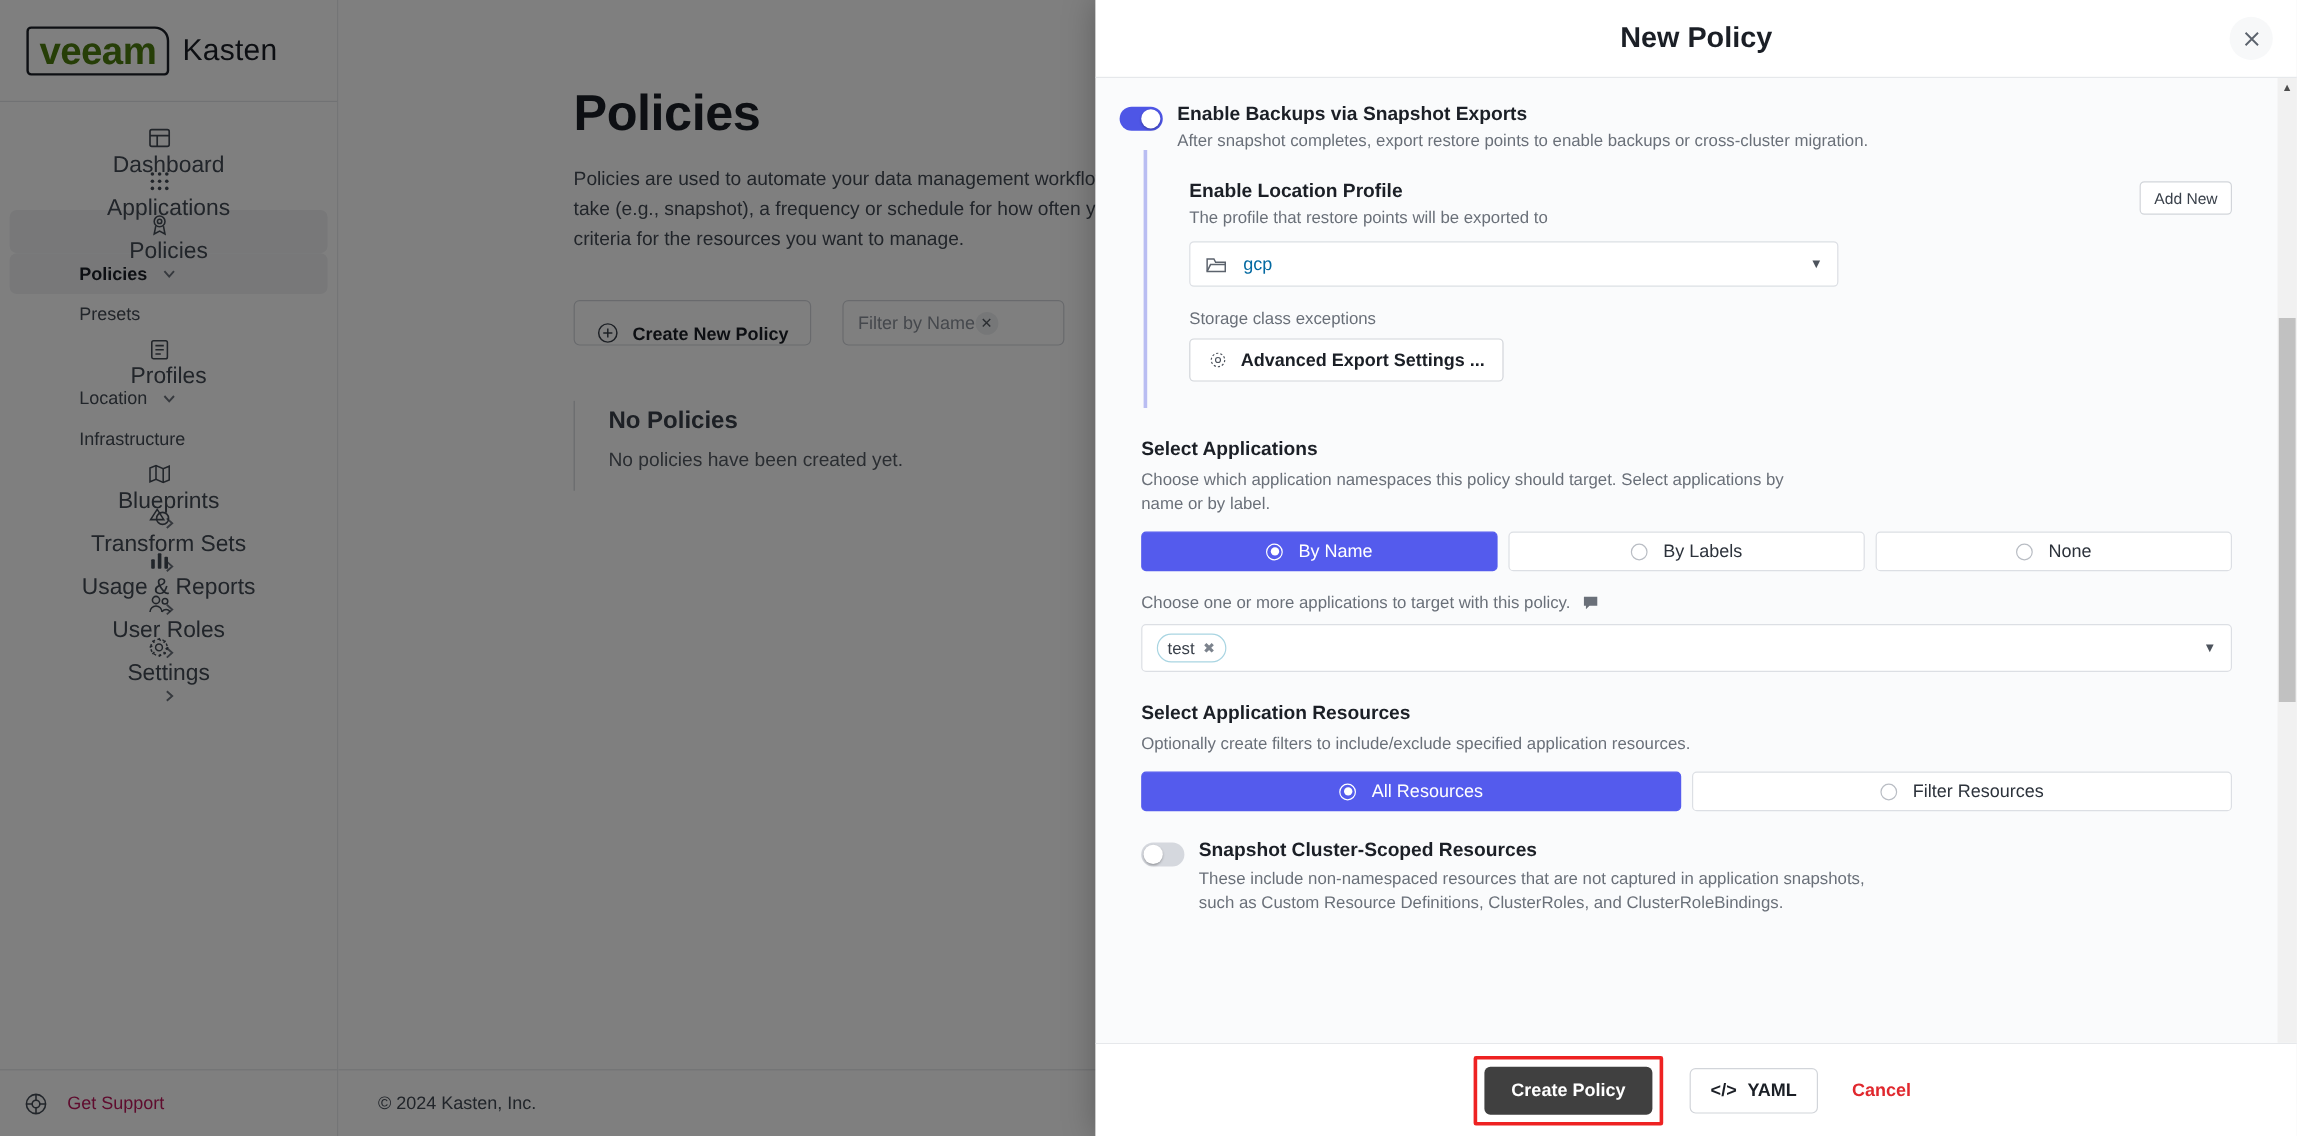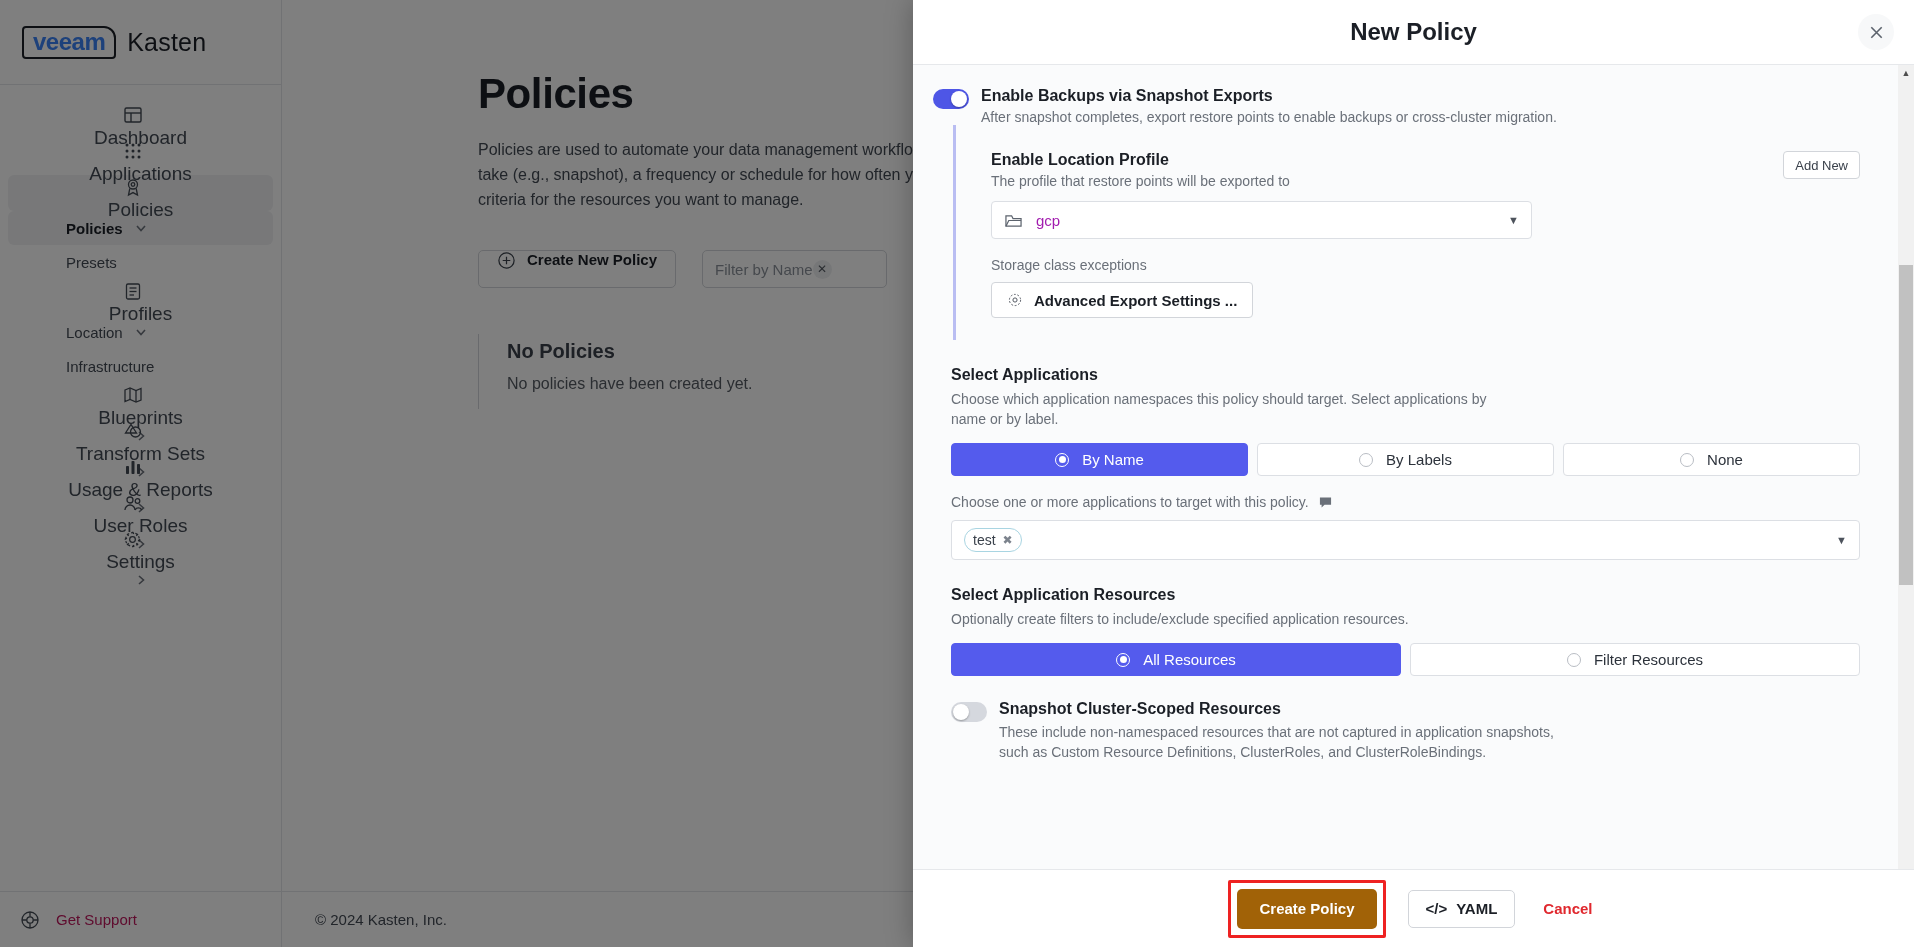--- a/index.html
+++ b/index.html
@@ -33,24 +33,24 @@
   .brand {
     height: 85px;
     display: flex; align-items: center;
     padding-left: 22px;
     border-bottom: 1px solid #e3e5e8;
   }
   .brand-veeam {
     border: 2px solid #1b1f26;
     border-radius: 4px 12px 4px 4px;
     padding: 2px 9px 3px 9px;
-    font-size: 24px;
+    font-size: 32px;
     font-weight: 700;
     letter-spacing: -0.5px;
-    color: #3b82f6;
+    color: #4d7c0f;
     line-height: 1;
   }
   .brand-kasten {
     font-size: 25px; font-weight: 400; color: #1b1f26;
     margin-left: 11px; letter-spacing: 0.2px;
   }
   .nav { padding-top: 18px; flex: 1; }
   .nav-item {
     height: 36px;
     display: flex; align-items: center;
@@ -98,21 +98,21 @@
   .main-body { flex: 1; padding: 70px 0 0 196px; }
   .page-title { font-size: 42px; font-weight: 700; color: #1b1f26; letter-spacing: -0.4px; }
   .page-desc {
     margin-top: 19px; font-size: 16px; line-height: 25px;
     color: #434a54; max-width: 860px;
   }
   .toolbar { margin-top: 38px; display: flex; align-items: center; gap: 26px; }
   .btn-outline {
     height: 38px; padding: 0 18px;
     border: 1px solid #d2d5da; border-radius: 5px;
-    background: #fff; display: flex; align-items: flex-start; gap: 11px;
+    background: #fff; display: flex; align-items: flex-end; gap: 11px;
     font-size: 15px; font-weight: 700; color: #1b1f26; cursor: pointer;
   }
   .filter-input {
     height: 38px; width: 185px;
     border: 1px solid #d2d5da; border-radius: 5px;
     background: #fff; display: flex; align-items: center;
     padding: 0 12px; 
     font-size: 15px; color: #8b919a;
   }
   .filter-x {
@@ -192,21 +192,21 @@
     border-radius: 4px; background: #fff; font-size: 13px;
     color: #3a414b; cursor: pointer; white-space: nowrap;
     display: flex; align-items: center;
   }
   .select-box {
     margin-top: 12px; height: 38px; width: 541px;
     border: 1px solid #dcdfe4; border-radius: 4px; background: #fff;
     display: flex; align-items: center; padding: 0 12px;
     justify-content: space-between; cursor: pointer;
   }
-  .select-left { display: flex; align-items: center; gap: 13px; font-size: 15px; color: #a21caf; }
+  .select-left { display: flex; align-items: center; gap: 13px; font-size: 15px; color: #0369a1; }
   .caret { color: #4d535c; font-size: 11px; }
   .small-label { margin-top: 18px; font-size: 14px; color: #6a7079; }
   .adv-btn {
     margin-top: 9px; height: 36px; padding: 0 15px;
     border: 1px solid #d2d5da; border-radius: 4px; background: #fff;
     display: flex; align-items: center; gap: 11px;
     font-size: 15px; font-weight: 700; color: #1b1f26; cursor: pointer;
     width: fit-content;
   }
 
@@ -247,21 +247,21 @@
   .toggle-row2 { display: flex; align-items: flex-start; margin-top: 24px; }
 
   .modal-footer {
     height: 78px; flex: 0 0 78px;
     border-top: 1px solid #e6e8eb; background: #fff;
     display: flex; align-items: center; justify-content: center; gap: 22px;
   }
   .highlight-wrap { border: 3px solid #ee2222; padding: 6px; border-radius: 2px; }
   .btn-primary {
     height: 40px; padding: 0 22px; border-radius: 5px;
-    background: #a16207; color: #fff; font-size: 15px; font-weight: 700;
+    background: #404040; color: #fff; font-size: 15px; font-weight: 700;
     display: flex; align-items: center; justify-content: center;
     border: none; cursor: pointer;
   }
   .btn-yaml {
     height: 38px; padding: 0 17px; border-radius: 5px; background: #fff;
     border: 1px solid #d2d5da; color: #1b1f26; font-size: 15px; font-weight: 700;
     display: flex; align-items: center; gap: 9px; cursor: pointer;
   }
   .btn-cancel {
     background: none; border: none; color: #e0282e;

